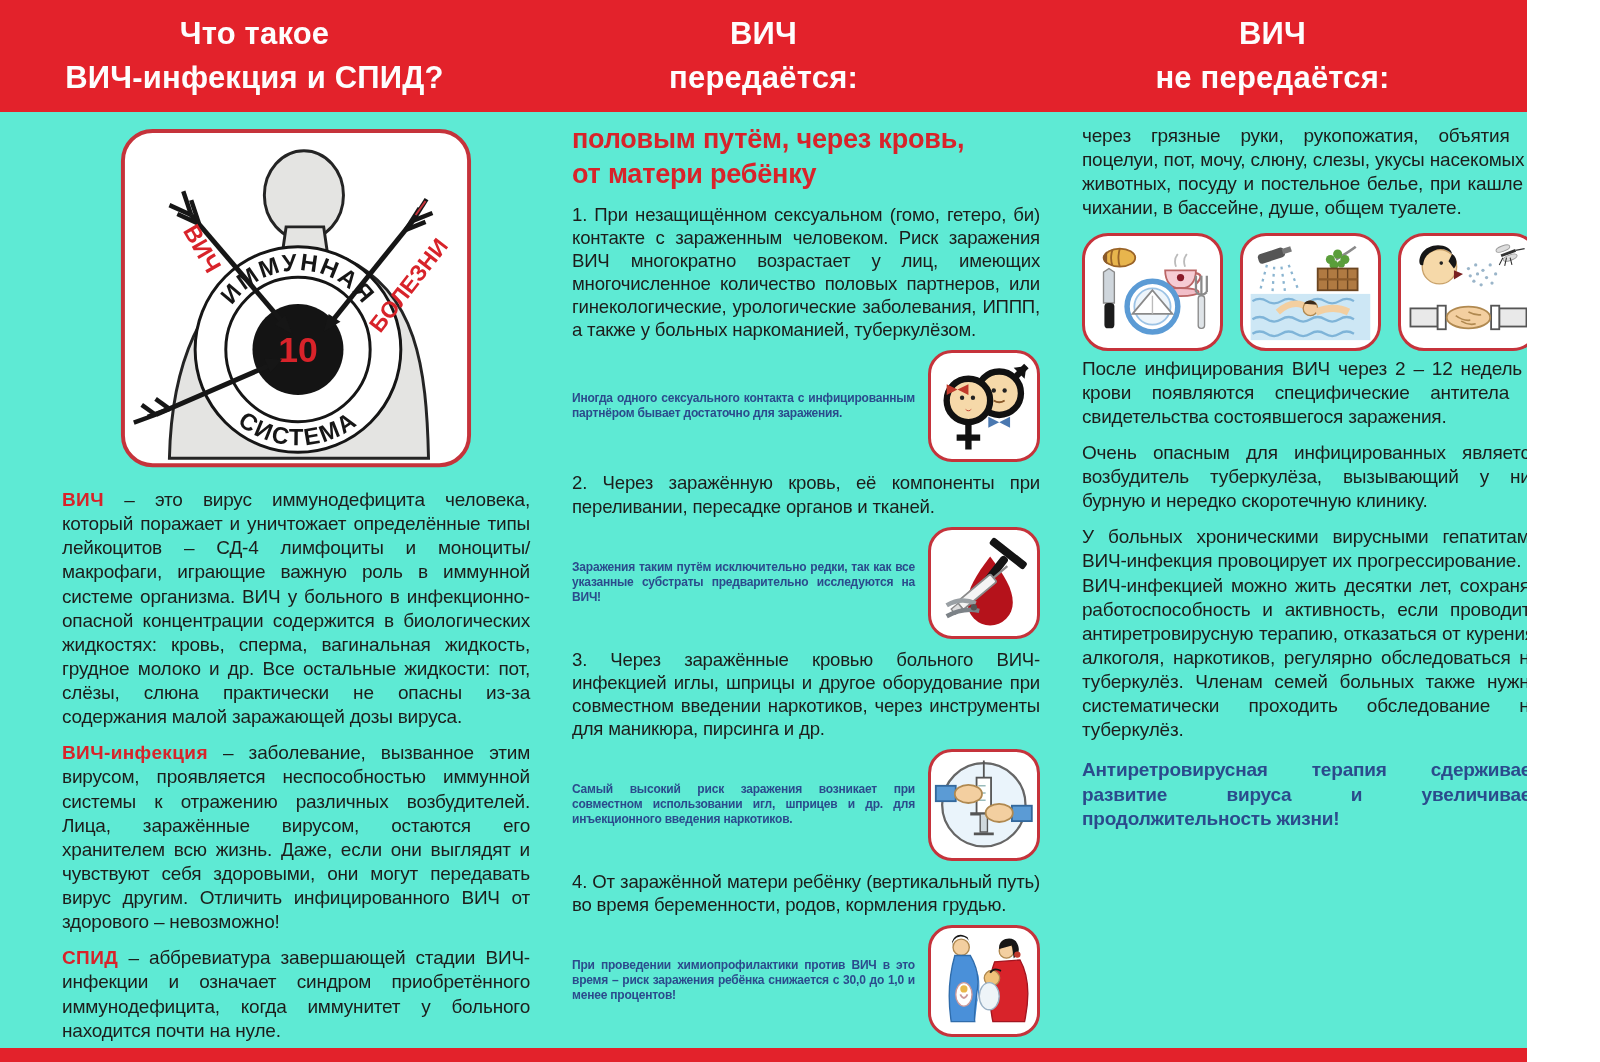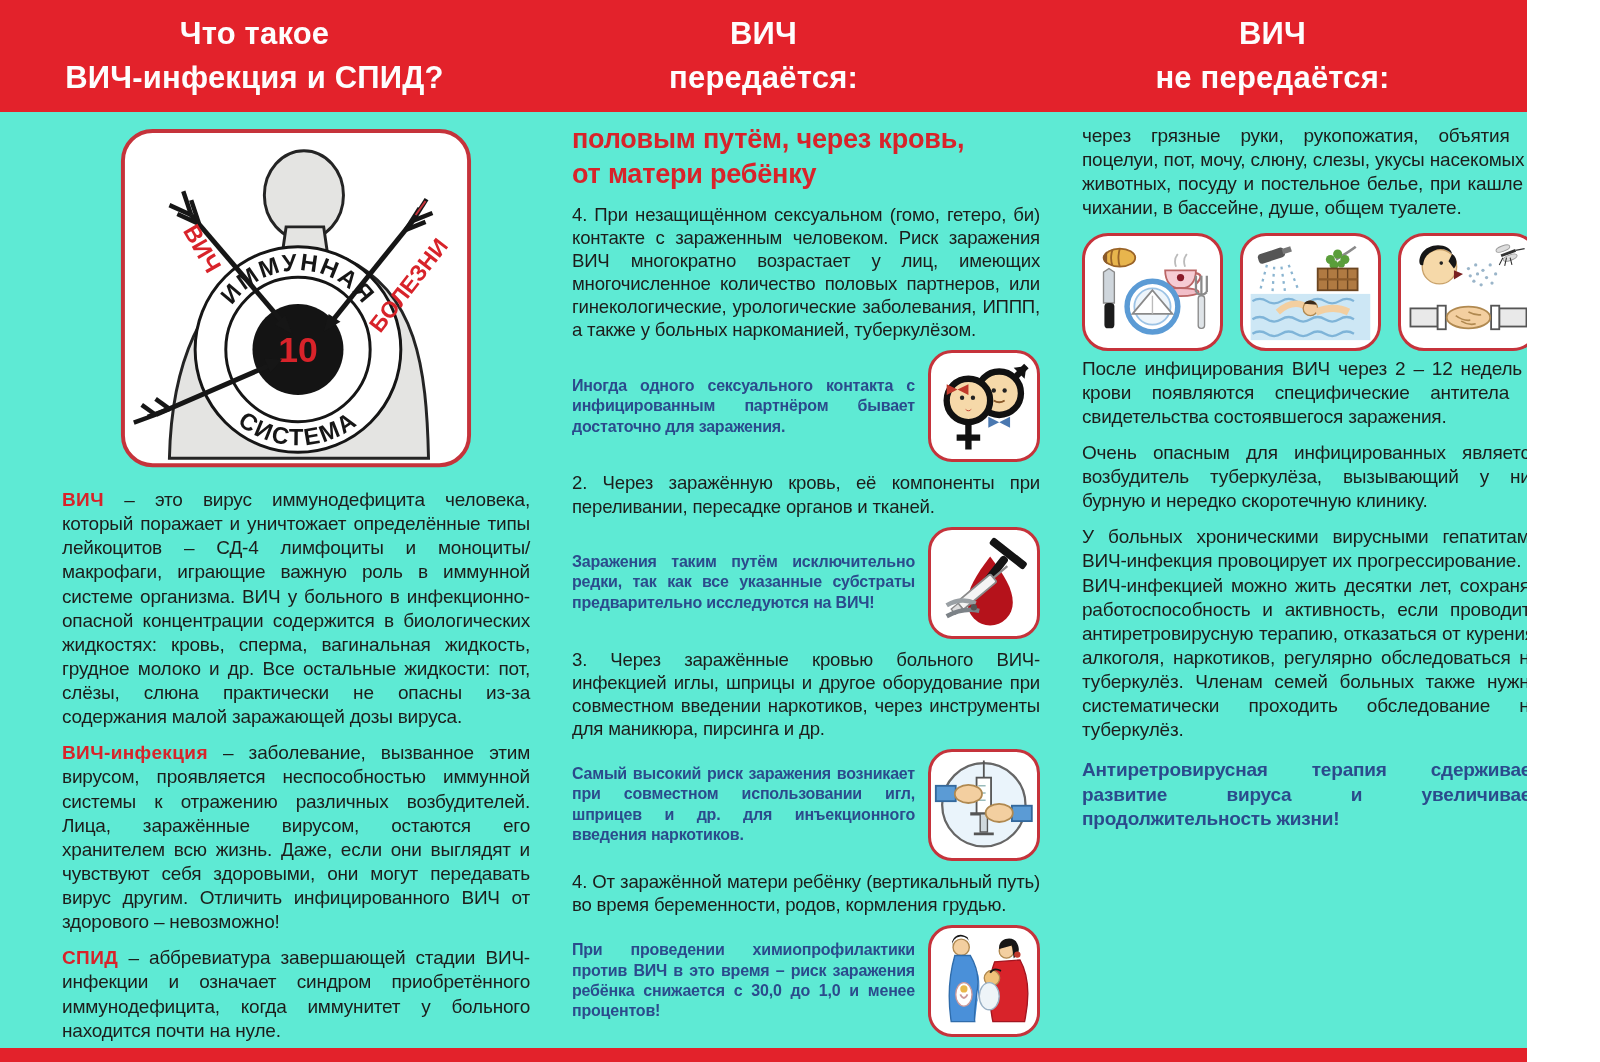--- a/index.html
+++ b/index.html
@@ -15,21 +15,21 @@
   .col-mid{left:572px;width:468px;top:122px}
   .col-right{left:1082px;width:458px;top:124px}
 
   .body-text{font-size:19px;line-height:1.27;color:#1d1d1b;text-align:justify;letter-spacing:-.2px;margin-bottom:12px}
   .col-mid .body-text{font-size:18.6px;line-height:1.24;margin-bottom:9px}
   .lead-red{color:#d8232a;font-weight:bold;letter-spacing:.4px}
 
   .red-heading{color:#d8232a;font-size:27px;line-height:1.3;font-weight:bold;white-space:pre-line;margin-bottom:11px;letter-spacing:-.2px}
   .col-right .red-heading{margin-top:22px;font-size:28px;margin-bottom:13px}
 
-  .blue-text{color:#2b4b8c;font-weight:bold;font-size:16px;line-height:1.27;text-align:justify;letter-spacing:-.2px}
+  .blue-text{color:#2b4b8c;font-weight:bold;font-size:12px;line-height:1.27;text-align:justify;letter-spacing:-.2px}
   .col-right .blue-text{margin-top:16px;font-size:19px}
 
   .callout{display:flex;gap:13px;align-items:center;margin-bottom:9px}
   .callout .blue-text{flex:1}
 
   .icon-box{flex:0 0 auto;width:112px;height:112px;background:#fff;border:3.5px solid #c5333b;border-radius:24px;display:flex;align-items:center;justify-content:center;overflow:hidden}
   .icon-box svg{width:94%;height:94%}
   .icon-row{display:flex;gap:17px;margin:8px 0 6px}
   .icon-row .icon-box{width:141px;height:118px;border-radius:26px}
 
@@ -109,21 +109,21 @@
 
     <p class="body-text"><span class="lead-red">ВИЧ</span> <span>– это вирус иммунодефицита человека, который поражает и уничтожает определённые типы лейкоцитов – СД-4 лимфоциты и моноциты/макрофаги, играющие важную роль в иммунной системе организма. ВИЧ у больного в инфекционно-опасной концентрации содержится в биологических жидкостях: кровь, сперма, вагинальная жидкость, грудное молоко и др. Все остальные жидкости: пот, слёзы, слюна практически не опасны из-за содержания малой заражающей дозы вируса.</span></p>
     <p class="body-text"><span class="lead-red">ВИЧ-инфекция</span> <span>– заболевание, вызванное этим вирусом, проявляется неспособностью иммунной системы к отражению различных возбудителей. Лица, заражённые вирусом, остаются его хранителем всю жизнь. Даже, если они выглядят и чувствуют себя здоровыми, они могут передавать вирус другим. Отличить инфицированного ВИЧ от здорового – невозможно!</span></p>
     <p class="body-text"><span class="lead-red">СПИД</span> <span>– аббревиатура завершающей стадии ВИЧ-инфекции и означает синдром приобретённого иммунодефицита, когда иммунитет у больного находится почти на нуле.</span></p>
   </section>
 
   <section class="col col-mid">
     <h2 class="red-heading">половым путём, через кровь,
 от матери ребёнку</h2>
 
-    <p class="body-text">4. При незащищённом сексуальном (гомо, гетеро, би) контакте с зараженным человеком. Риск заражения ВИЧ многократно возрастает у лиц, имеющих многочисленное количество половых партнеров, или гинекологические, урологические заболевания, ИППП, а также у больных наркоманией, туберкулёзом.</p>
+    <p class="body-text">1. При незащищённом сексуальном (гомо, гетеро, би) контакте с зараженным человеком. Риск заражения ВИЧ многократно возрастает у лиц, имеющих многочисленное количество половых партнеров, или гинекологические, урологические заболевания, ИППП, а также у больных наркоманией, туберкулёзом.</p>
 
     <div class="callout">
       <p class="blue-text">Иногда одного сексуального контакта с инфицированным партнёром бывает достаточно для заражения.</p>
       <div class="icon-box">
         <svg viewBox="0 0 110 110">
           <g stroke="#111" stroke-width="7" fill="none">
             <line x1="88" y1="24" x2="102" y2="10"></line>
             <line x1="38" y1="72" x2="38" y2="102"></line>
             <line x1="25" y1="89" x2="51" y2="89"></line>
           </g>

